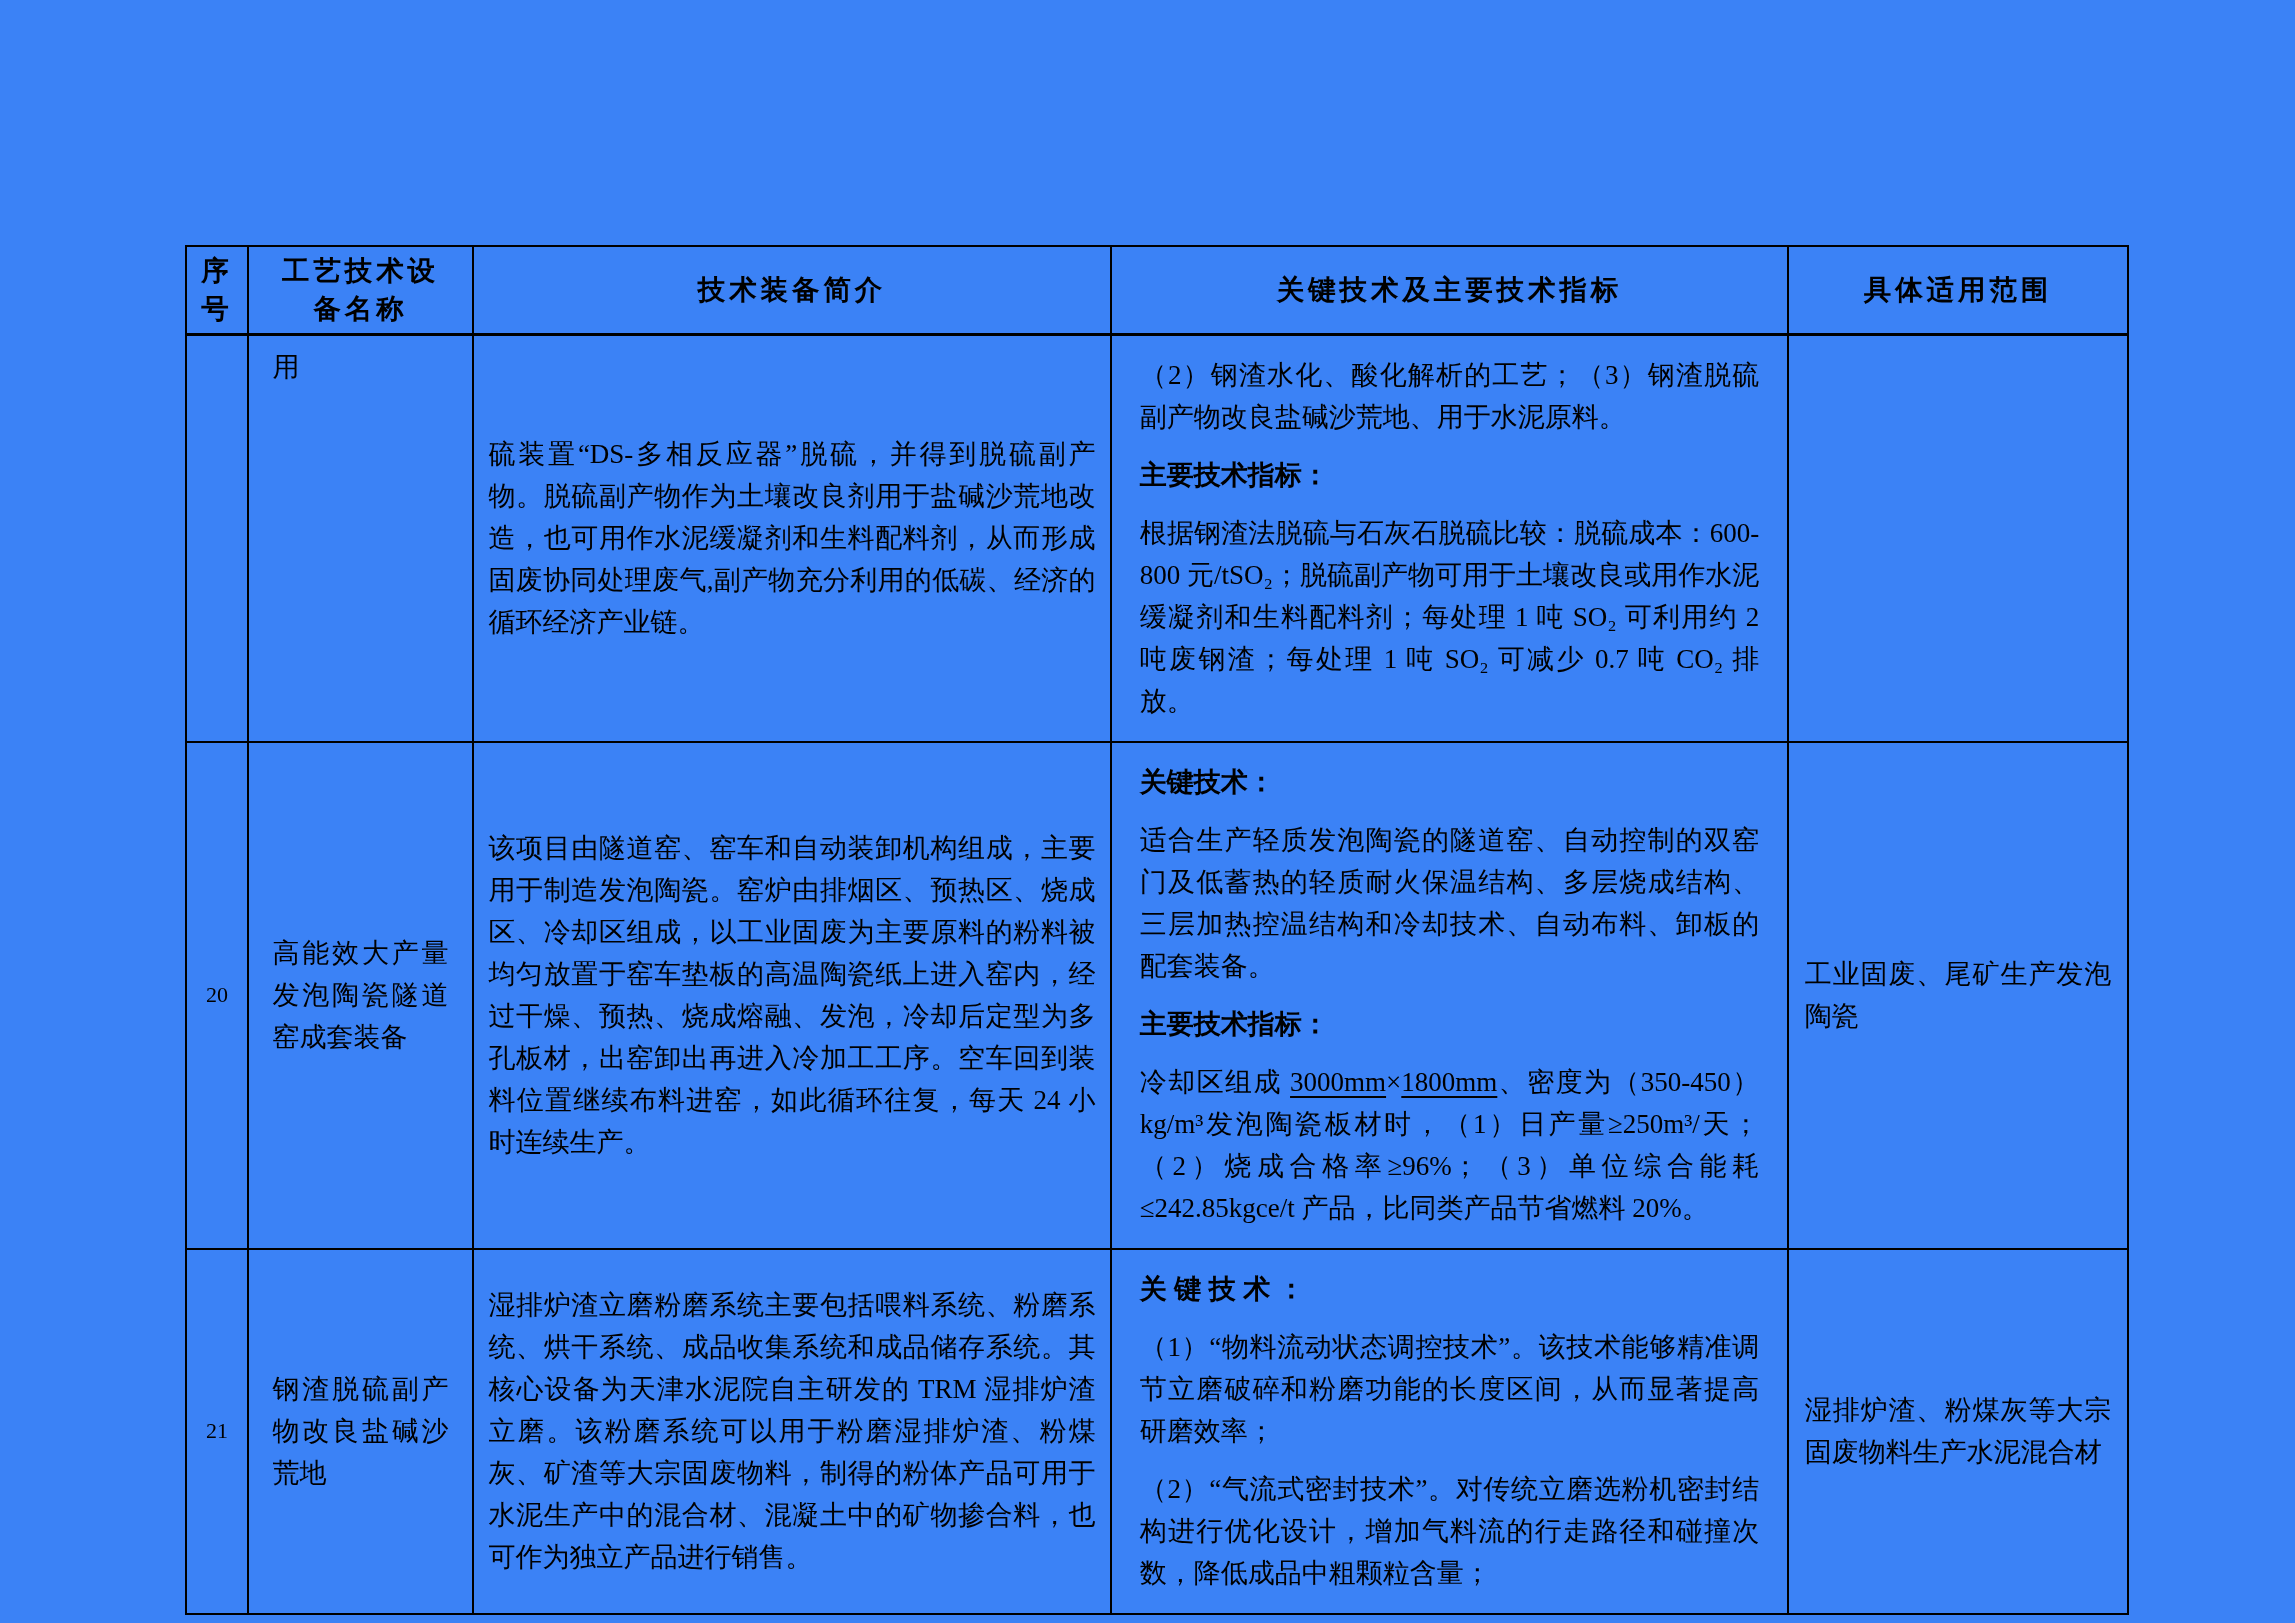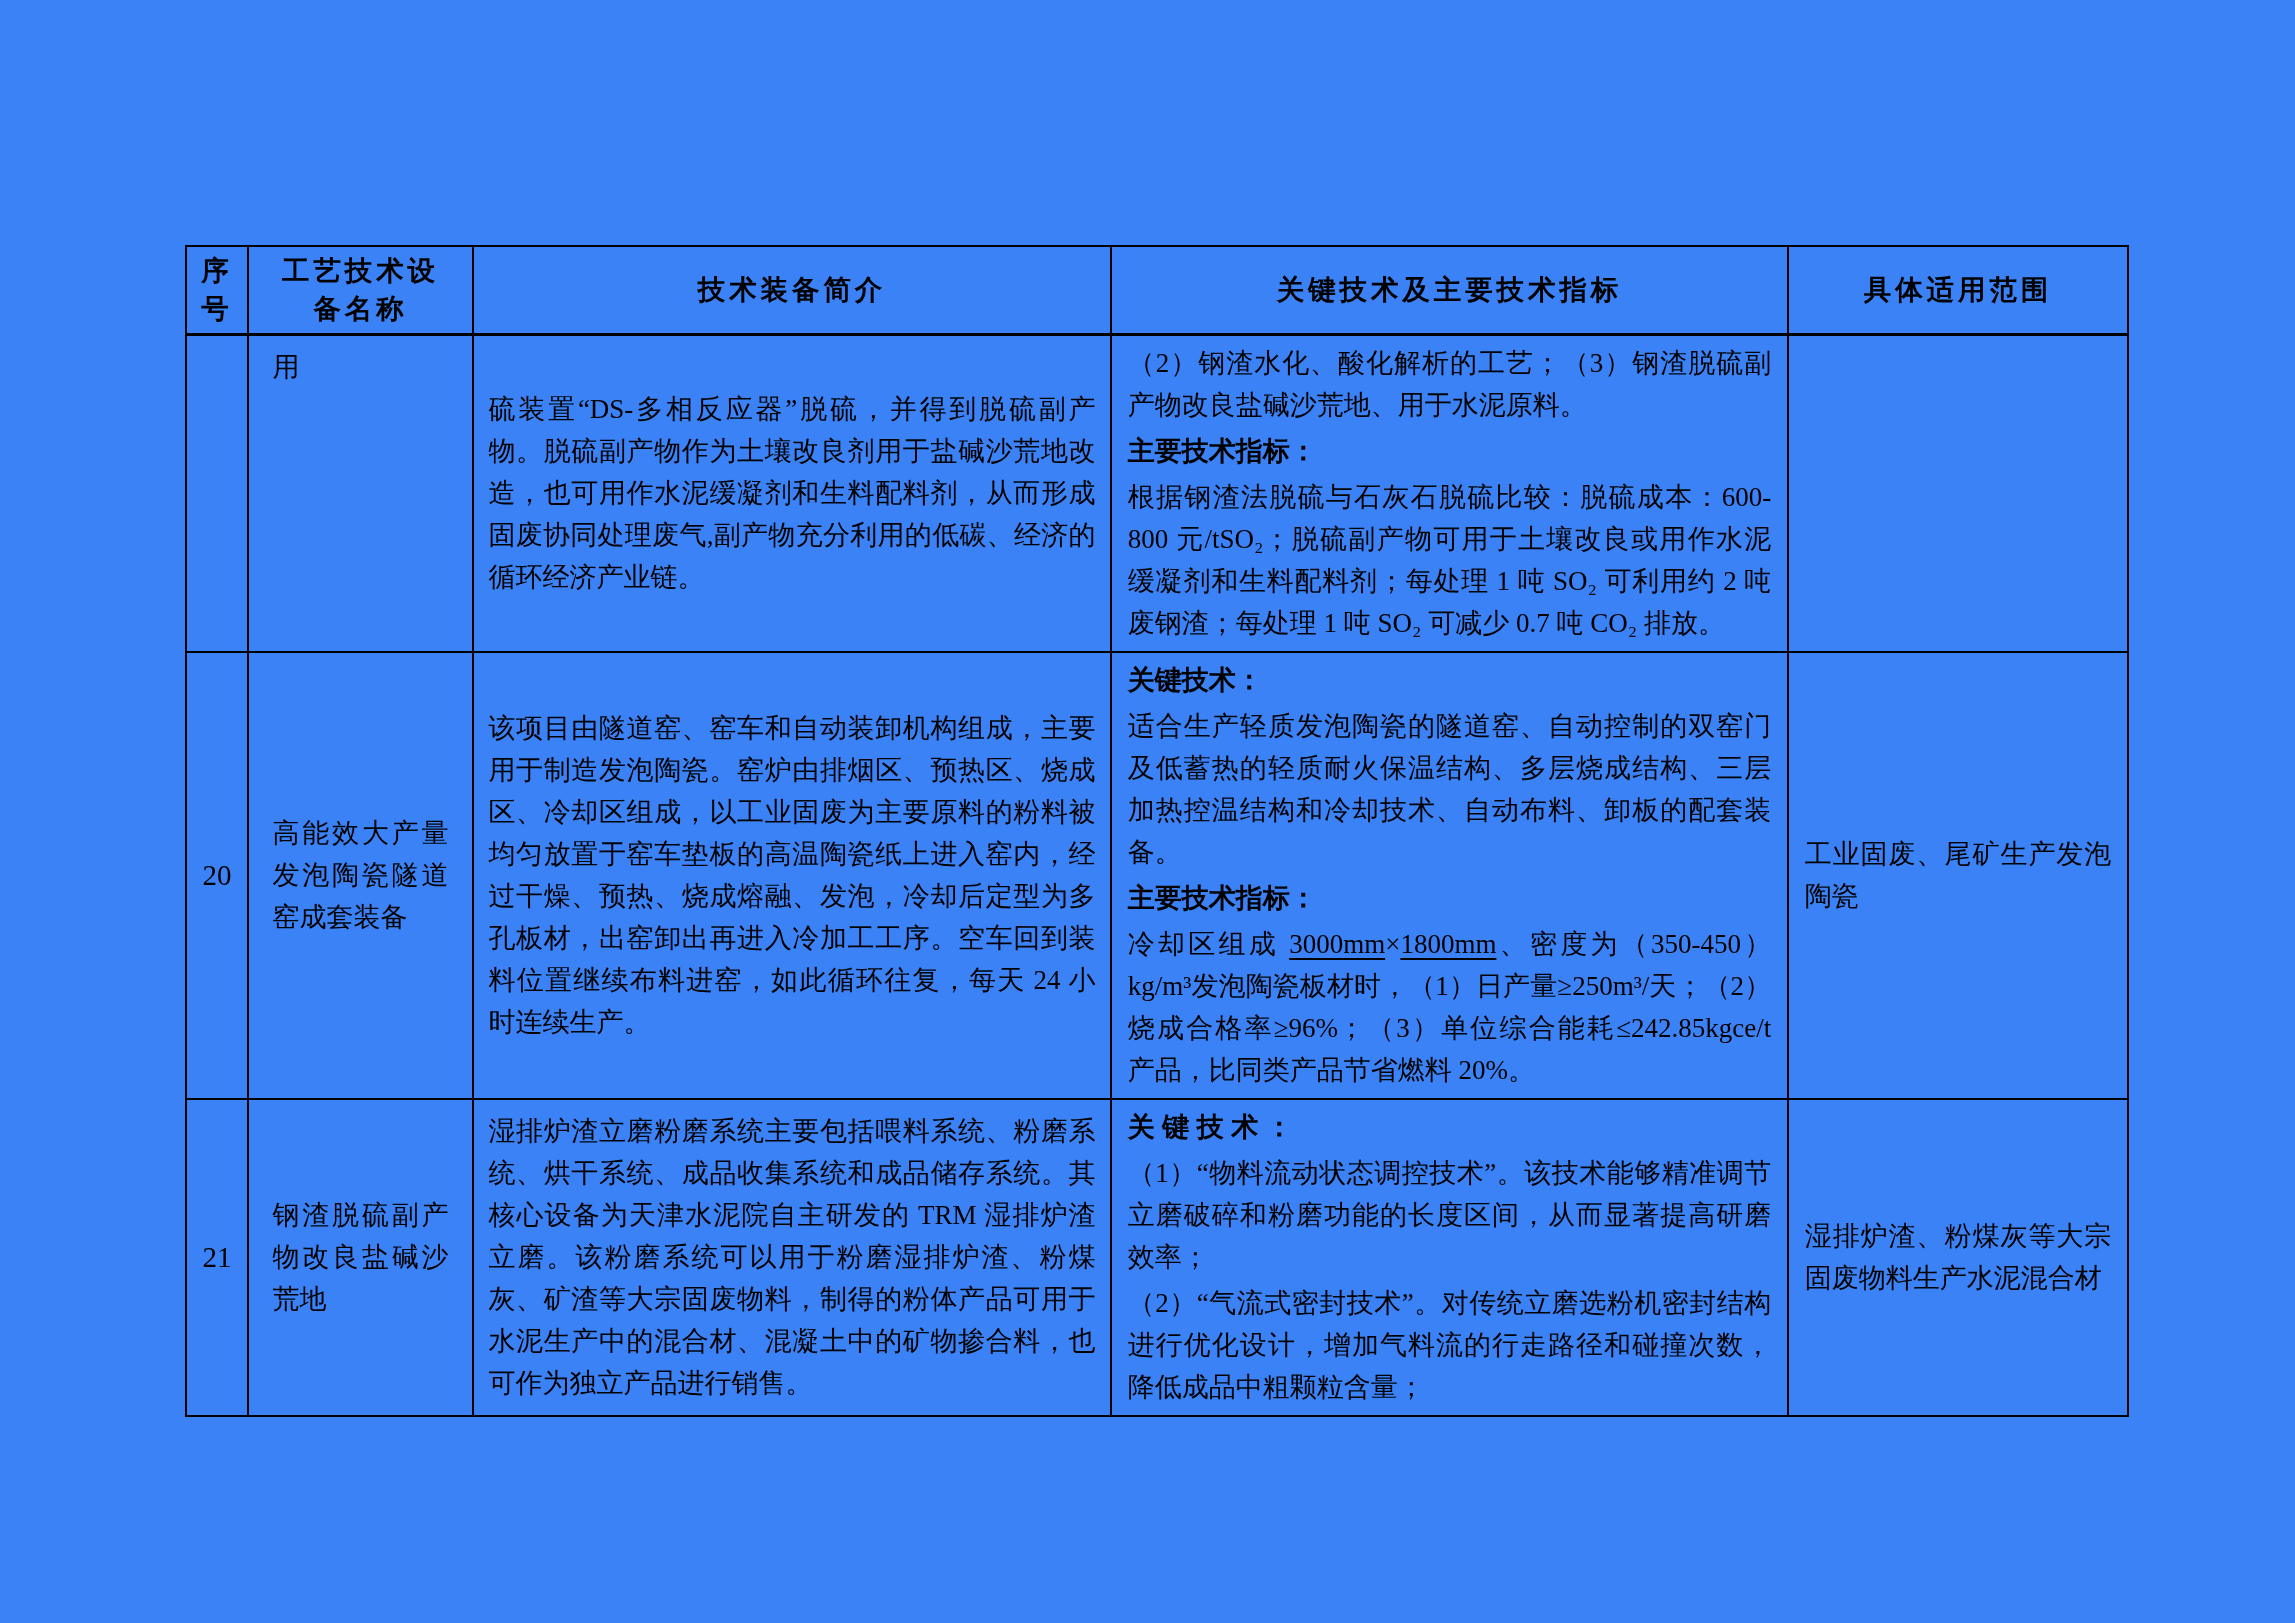--- a/index.html
+++ b/index.html
@@ -45,32 +45,32 @@
   th.h-seq { padding: 0 2.6px; }
   td {
     font-size: 27px;
     line-height: 42px;
     text-align: justify;
     vertical-align: middle;
     padding: 3.9px 14.4px;
   }
   td.c-seq {
     text-align: center;
-    font-size: 29px;
+    font-size: 22px;
     padding: 0;
   }
   td.c-name { padding: 3.9px 23.6px; }
   tr.row-a td.c-name {
     vertical-align: top;
     padding-top: 10.5px;
     text-align: left;
   }
   td.c-keytech { padding: 2.6px 11.8px; }
   td.c-scope { padding: 3.9px 15.7px; }
-  p { margin: 4px; }
+  p { margin: 16px; }
   p.b {
     font-weight: bold;
     font-family: "Liberation Sans", sans-serif;
   }
   span.u {
     text-decoration: underline;
     text-underline-offset: 4.6px;
   }
   .page-number {
     position: absolute;

